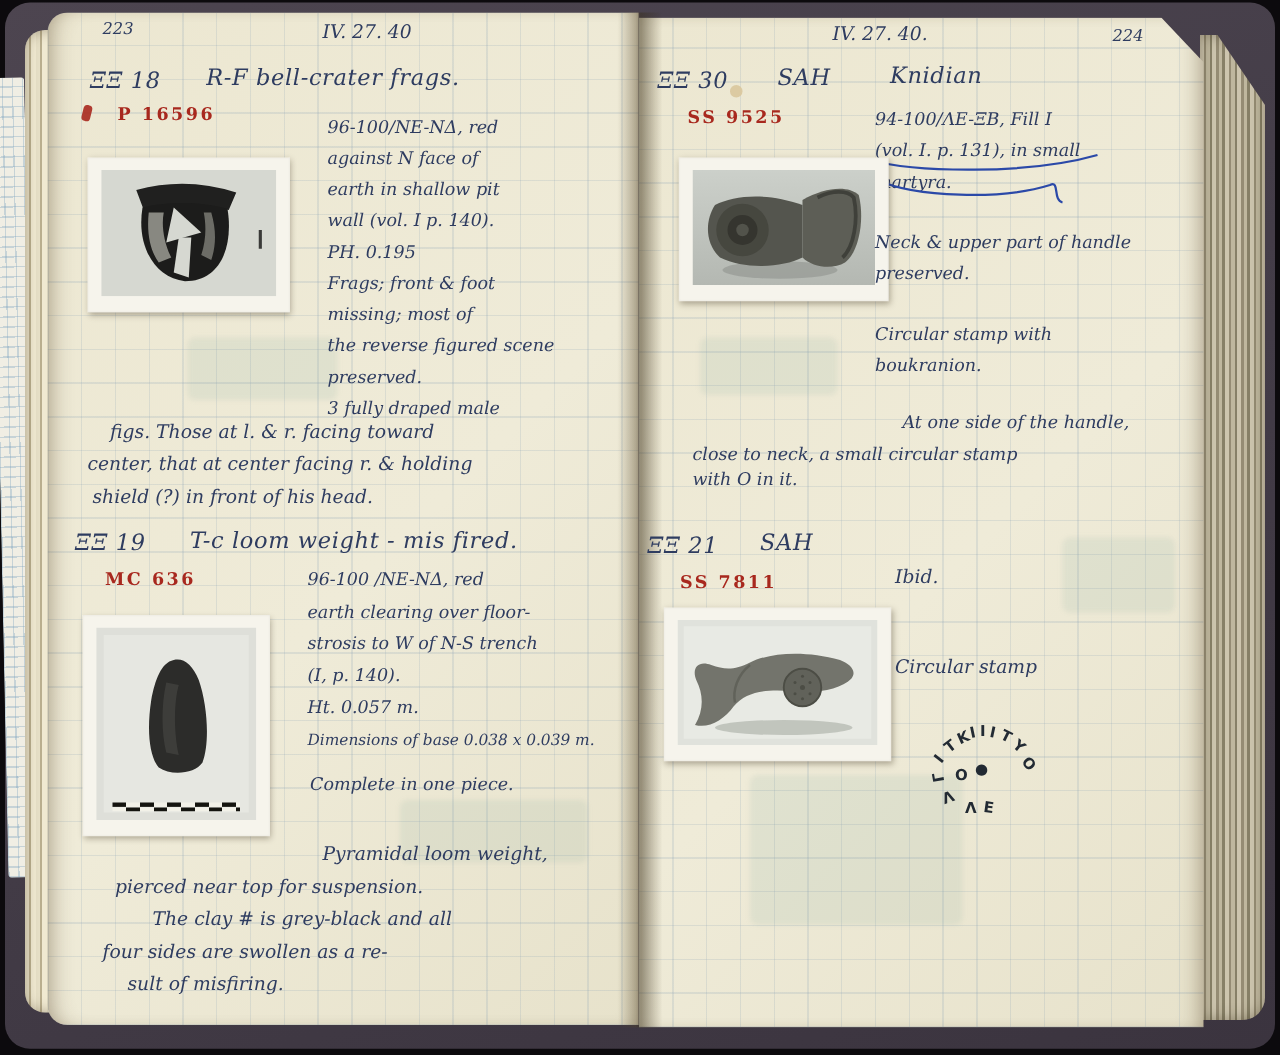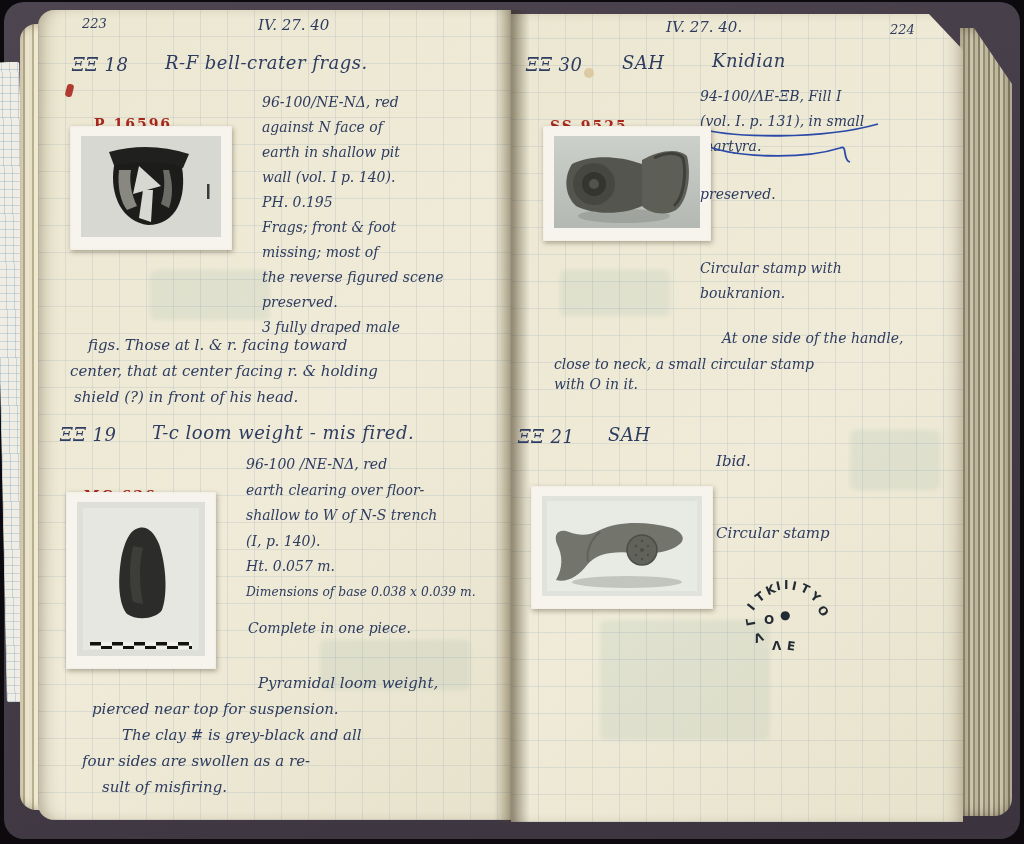--- a/index.html
+++ b/index.html
@@ -61,21 +61,21 @@
   
   .hw{
     position:absolute;white-space:nowrap;
     font-family:"DejaVu Serif", serif;font-style:italic;
     color:#2e3c60;
   }
   .fs14{font-size:14px;} .fs15{font-size:15px;} .fs16{font-size:13px;} .fs18{font-size:18px;letter-spacing:.5px;}
   .red-label{
     position:absolute;white-space:nowrap;
     font-family:"DejaVu Serif", serif;font-weight:bold;
-    color:#a8281e;font-size:14px;letter-spacing:2px;margin-top:32px;
+    color:#a8281e;font-size:14px;letter-spacing:2px;
   }
   .lines div{height:25px;line-height:25px;}
   .lines-tall div{height:25.5px;line-height:25.5px;}
   .side-dims div:last-child{font-size:12.3px;}
   
   .photo{
     position:absolute;background:#f6f4ec;
     box-shadow:1px 2px 5px rgba(40,30,10,.35), inset 0 0 2px rgba(0,0,0,.08);
     padding:10px 11px 13px 11px;
   }
@@ -187,21 +187,21 @@
     <rect x="6" y="6" width="116" height="142" fill="#e6e7e1"></rect>
     <path d="M62,26 C52,28 47,42 44,58 C40,84 43,104 50,112 C60,119 79,117 85,108 C91,92 89,62 82,42 C77,30 70,24 62,26 Z" fill="#2c2c2a"></path>
     <path d="M56,44 C52,62 52,84 56,100 L66,102 C62,84 62,60 66,46 Z" fill="#4a4a46" opacity="0.6"></path>
   </svg>
   <div class="scalebar"></div>
 </div>
 
 <div class="hw fs14 lines-tall side-dims" style="left:246px;top:452px">
     <div>96-100 /NE-NΔ, red</div>
     <div>earth clearing over floor-</div>
-    <div>shallow to W of N-S trench</div>
+    <div>strosis to W of N-S trench</div>
     <div>(I, p. 140).</div>
     <div>Ht. 0.057 m.</div>
     <div>Dimensions of base 0.038 x 0.039 m.</div>
   </div>
 <div class="hw fs14" style="left:248px;top:620px">Complete in one piece.</div>
 
 <div class="hw fs15" style="left:258px;top:674px">Pyramidal loom weight,</div>
 <div class="hw fs15" style="left:92px;top:700px">pierced near top for suspension.</div>
 <div class="hw fs15" style="left:122px;top:726px">The clay # is grey-black and all</div>
 <div class="hw fs15" style="left:82px;top:752px">four sides are swollen as a re-</div>
@@ -239,20 +239,21 @@
     <path d="M18,28 C9,42 11,60 22,70 C42,80 72,78 88,70 L88,28 C60,18 34,20 18,28 Z" fill="#54554e"></path>
     <path d="M88,24 C106,14 124,12 133,20 C138,40 133,66 122,74 C112,80 96,78 88,70 Z" fill="#5d5e56"></path>
     <path d="M100,22 C112,16 124,16 129,22 C133,40 129,62 120,70" stroke="#3f403a" stroke-width="3" fill="none"></path>
     <circle cx="40" cy="48" r="21" fill="#46473f"></circle>
     <circle cx="40" cy="48" r="12" fill="#35352f"></circle>
     <circle cx="40" cy="48" r="5" fill="#52534b"></circle>
   </svg>
 </div>
 
 <div class="hw fs14 lines" style="left:700px;top:182px">
+    <div>Neck &amp; upper part of handle</div>
     <div>preserved.</div>
   </div>
 <div class="hw fs14 lines" style="left:700px;top:256px">
     <div>Circular stamp with</div>
     <div>boukranion.</div>
   </div>
 <div class="hw fs14" style="left:722px;top:330px">At one side of the handle,</div>
 <div class="hw fs14" style="left:554px;top:356px">close to neck, a small circular stamp</div>
 <div class="hw fs14" style="left:554px;top:376px">with O in it.</div>
 

